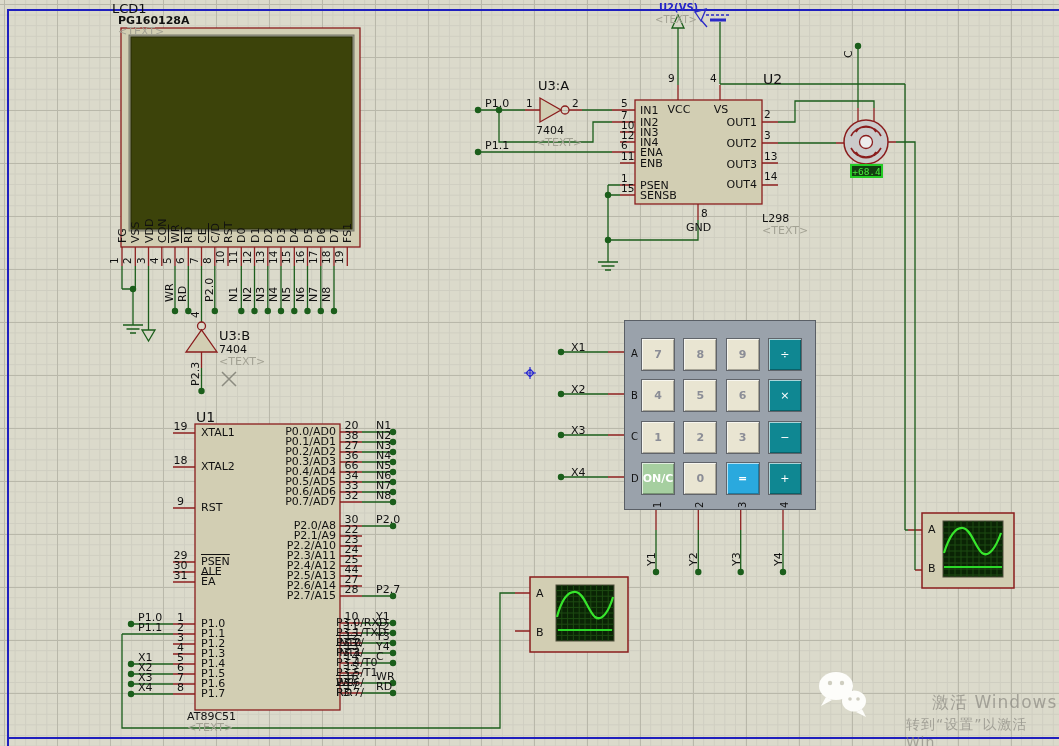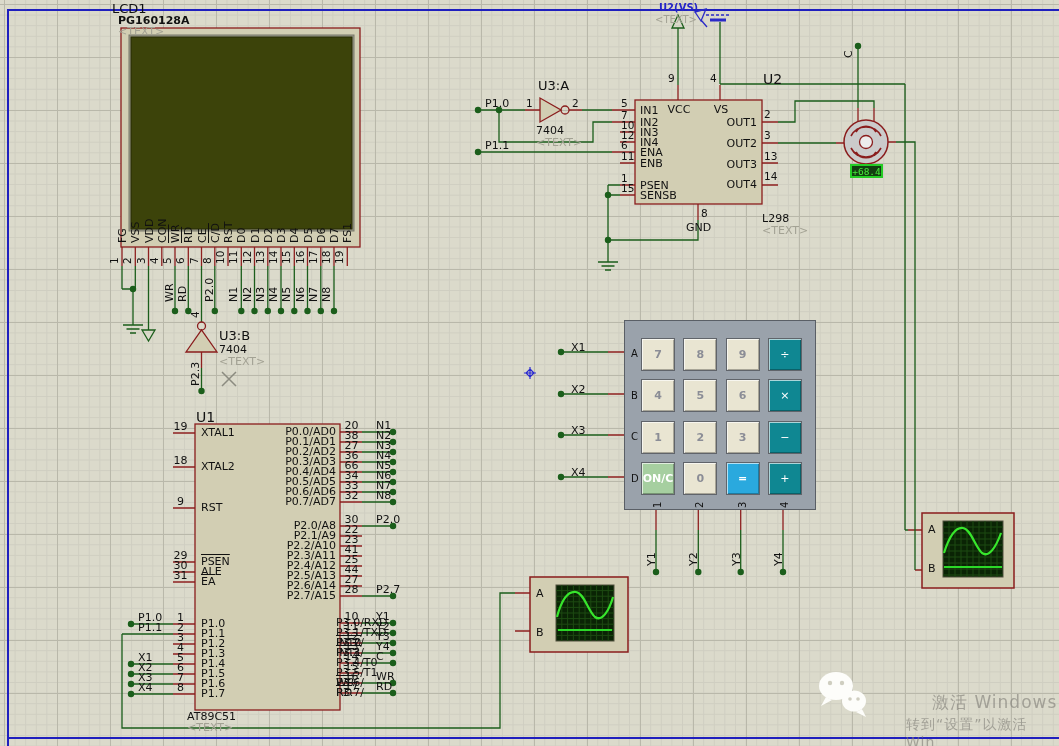--- a/index.html
+++ b/index.html
@@ -696,21 +696,21 @@
         <span class="u1-rnum">22</span>
         <span class="u1-rname">P2.1/A9</span>
         <span class="u1-rnet"></span>
       </div>
       <div class="u1p2" style="--i: 2; --r: 0; --c: 2;">
         <span class="u1-rnum">23</span>
         <span class="u1-rname">P2.2/A10</span>
         <span class="u1-rnet"></span>
       </div>
       <div class="u1p2" style="--i: 3; --r: 0; --c: 3;">
-        <span class="u1-rnum">41</span>
+        <span class="u1-rnum">24</span>
         <span class="u1-rname">P2.3/A11</span>
         <span class="u1-rnet"></span>
       </div>
       <div class="u1p2" style="--i: 4; --r: 1; --c: 0;">
         <span class="u1-rnum">25</span>
         <span class="u1-rname">P2.4/A12</span>
         <span class="u1-rnet"></span>
       </div>
       <div class="u1p2" style="--i: 5; --r: 1; --c: 1;">
         <span class="u1-rnum">44</span>

